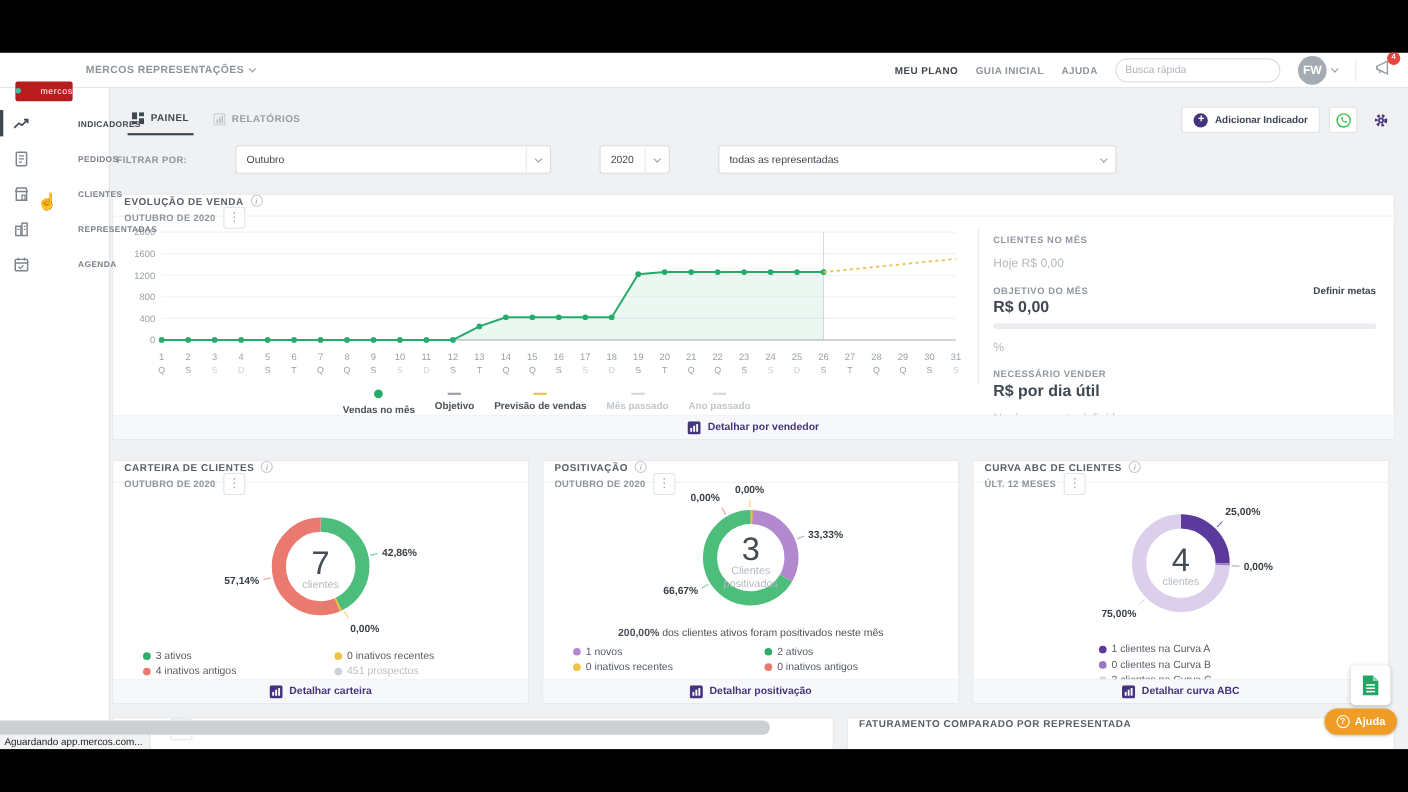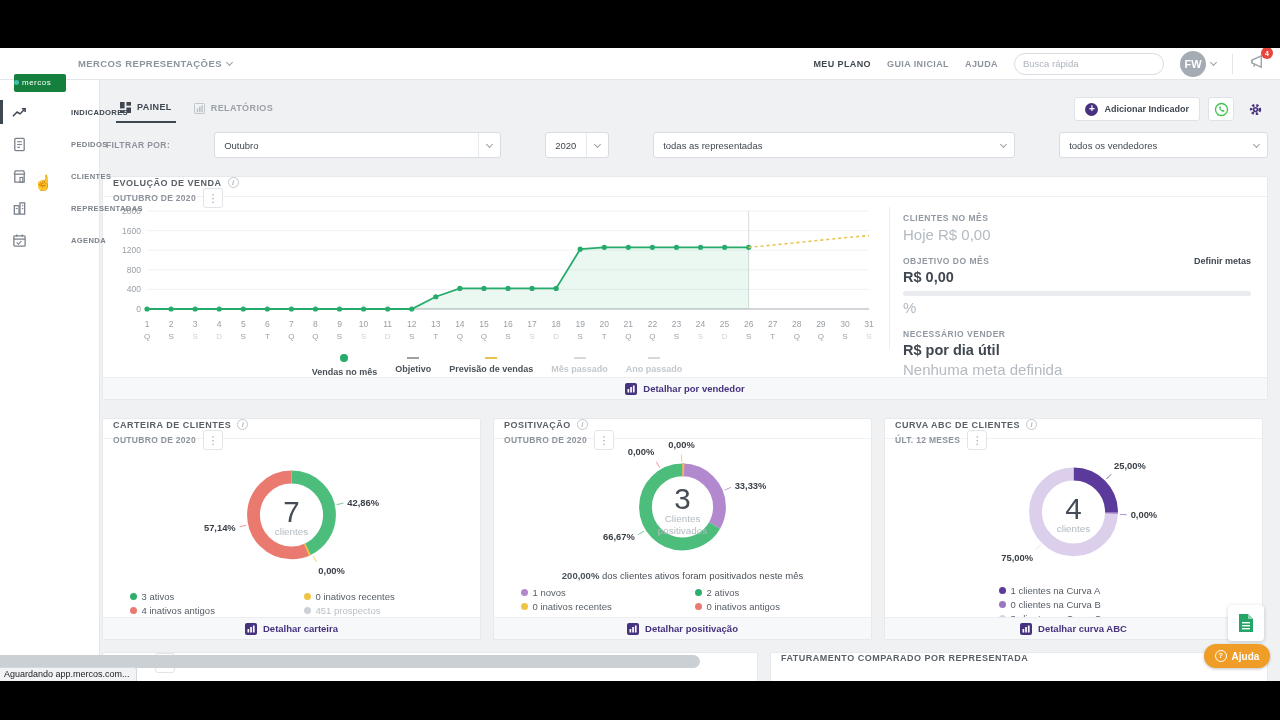--- a/index.html
+++ b/index.html
@@ -4,21 +4,21 @@
 <style>
   * { margin:0; padding:0; box-sizing:border-box; }
   html,body { background:#000; }
   body { font-family:"Liberation Sans", sans-serif; }
   #screen { position:relative; width:1280px; height:720px; background:#000; overflow:hidden; }
   #app { position:absolute; left:0; top:48px; width:1280px; height:633px; background:#f0f1f3; overflow:hidden; }
 
   
   #topbar { position:absolute; left:0; top:0; width:1280px; height:32px; background:#fff; border-bottom:1px solid #e4e7ea; display:flex; align-items:center; justify-content:space-between; padding:0 14px; z-index:5; }
   .tb-left { display:flex; align-items:center; gap:12px; }
-  .logo { width:52px; height:18px; background:#15803d; border-radius:2px; color:#fff; font-size:8px; display:flex; align-items:center; justify-content:flex-start; letter-spacing:.5px;margin-top:38px; }
+  .logo { width:52px; height:18px; background:#b91c1c; border-radius:2px; color:#fff; font-size:8px; display:flex; align-items:center; justify-content:space-between; letter-spacing:.5px;margin-top:38px; }
   .logo i { width:5px; height:5px; background:#3fc0a8; border-radius:50%; margin-right:3px; }
   .company { font-size:9.5px; font-weight:bold; color:#8d939c; letter-spacing:.4px; display:flex; align-items:center; gap:5px; cursor:pointer; }
   .tb-right { display:flex; align-items:center; gap:16px; }
   .tb-link { font-size:9px; color:#8d939c; letter-spacing:.4px; font-weight:bold; cursor:pointer; text-decoration:none; }
   .tb-link.strong { color:#3f4750; }
   .search { width:150px; height:22px; border:1px solid #d9dce0; border-radius:11px; display:flex; align-items:center; padding:0 8px; gap:4px; }
   .search input { border:none; outline:none; flex:1; font-size:9.5px; color:#5a6068; background:transparent; font-family:inherit; }
   .search input::placeholder { color:#aeb4bc; }
   .avatar-group { display:flex; align-items:center; gap:5px; cursor:pointer; }
   .avatar { width:26px; height:26px; border-radius:50%; background:#a5abb3; color:#fff; font-size:11px; font-weight:bold; display:flex; align-items:center; justify-content:center; }
@@ -77,21 +77,21 @@
   #evo-legend { position:absolute; left:8px; top:177px; width:772px; display:flex; justify-content:center; gap:18px; align-items:center; }
   .leg-item { display:flex; align-items:center; gap:5px; font-size:9px; font-weight:bold; color:#4a5158;flex-direction:column; }
   .leg-item.muted { color:#c3c8cd; }
   .m-dot { width:8px; height:8px; border-radius:50%; }
   .m-line { width:12px; height:2px; }
   .m-dash { width:12px; height:0; border-top:2px dashed; }
   #evo-divider { position:absolute; left:786px; top:30px; bottom:50px; border-left:1px solid #ecedef; }
   #evo-stats { position:absolute; left:800px; top:36px; right:16px; }
   .stat-label { font-size:8.5px; font-weight:bold; color:#9198a1; letter-spacing:.5px; }
   .stat-value { font-size:14.5px; font-weight:bold; color:#3f4750; margin-top:3px; }
-  .stat-sub { font-size:15px; color:#b3bac1; margin-top:3px; }
+  .stat-sub { font-size:11px; color:#b3bac1; margin-top:11px; }
   .stat-block { margin-bottom:13px; }
   .goal-row { display:flex; justify-content:space-between; align-items:center; }
   .goal-link { font-size:9px; font-weight:bold; color:#3f4750; cursor:pointer; }
   .progress { height:5px; background:#e9ebee; border-radius:3px; margin-top:6px; }
   .card-footer { position:absolute; left:0; right:0; bottom:0; height:22px; background:#f7f8fa; border-top:1px solid #eceef0; display:flex; align-items:center; justify-content:center; gap:6px; font-size:9.5px; font-weight:bold; color:#46327e; cursor:pointer; border-radius:0 0 2px 2px; }
 
   
   #cards-row { position:absolute; left:2px; right:17px; top:338px; height:222px; display:flex; gap:12px; }
   .dcard { flex:1; position:relative; }
   .donut { display:block; width:100%; }
@@ -292,26 +292,20 @@
             </span>
       </div>
       <div class="dd w-year">
         <span>2020</span>
         <span class="dd-btn">
               <i class="chev"></i>
             </span>
       </div>
       <div class="dd w-rep">
         <span>todas as representadas</span>
-        <span class="dd-btn noline">
-              <i class="chev"></i>
-            </span>
-      </div>
-      <div class="dd w-vend">
-        <span>todos os vendedores</span>
         <span class="dd-btn noline">
               <i class="chev"></i>
             </span>
       </div>
     </div>
 
     <section id="sales-card" class="card-panel">
       <div class="card-head">
         <div class="ch-left">
           <span class="ch-title">EVOLUÇÃO DE VENDA</span>

